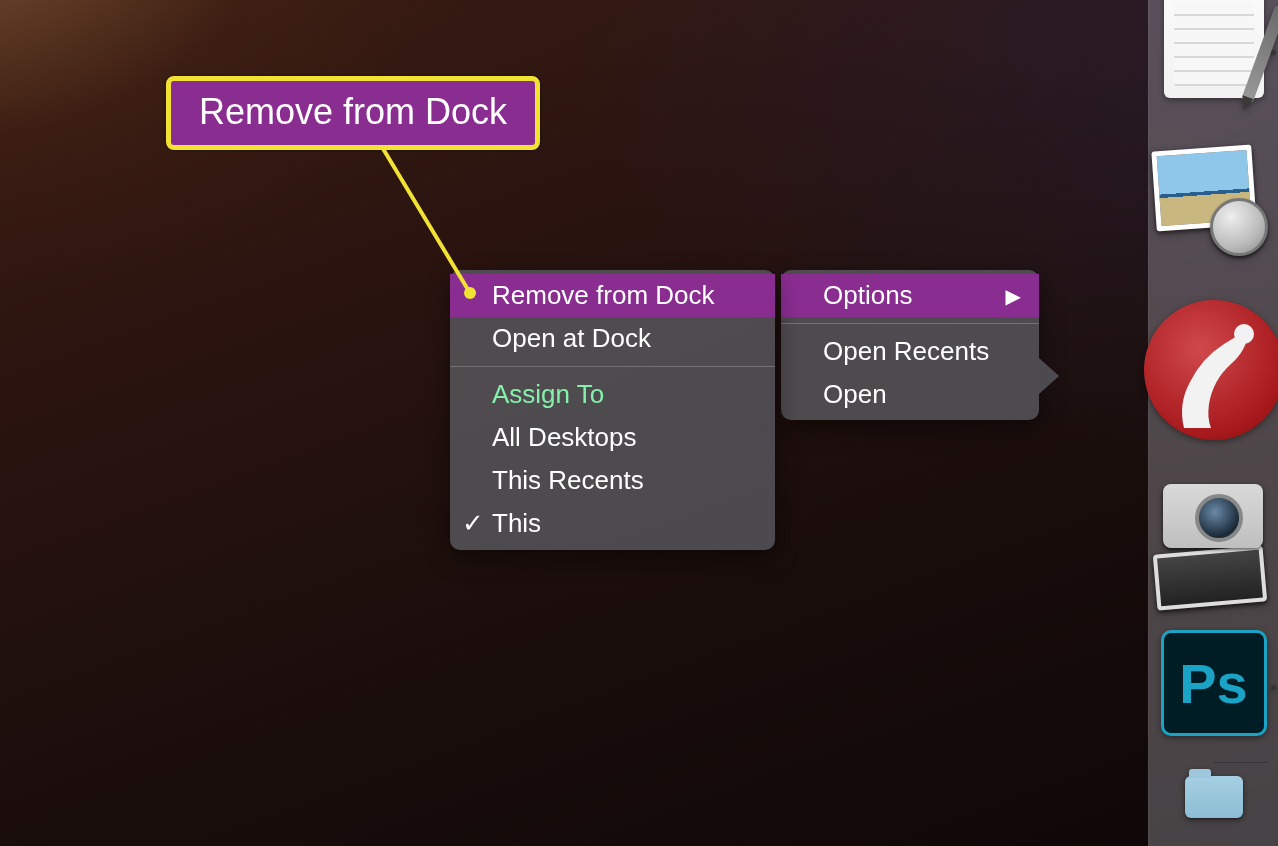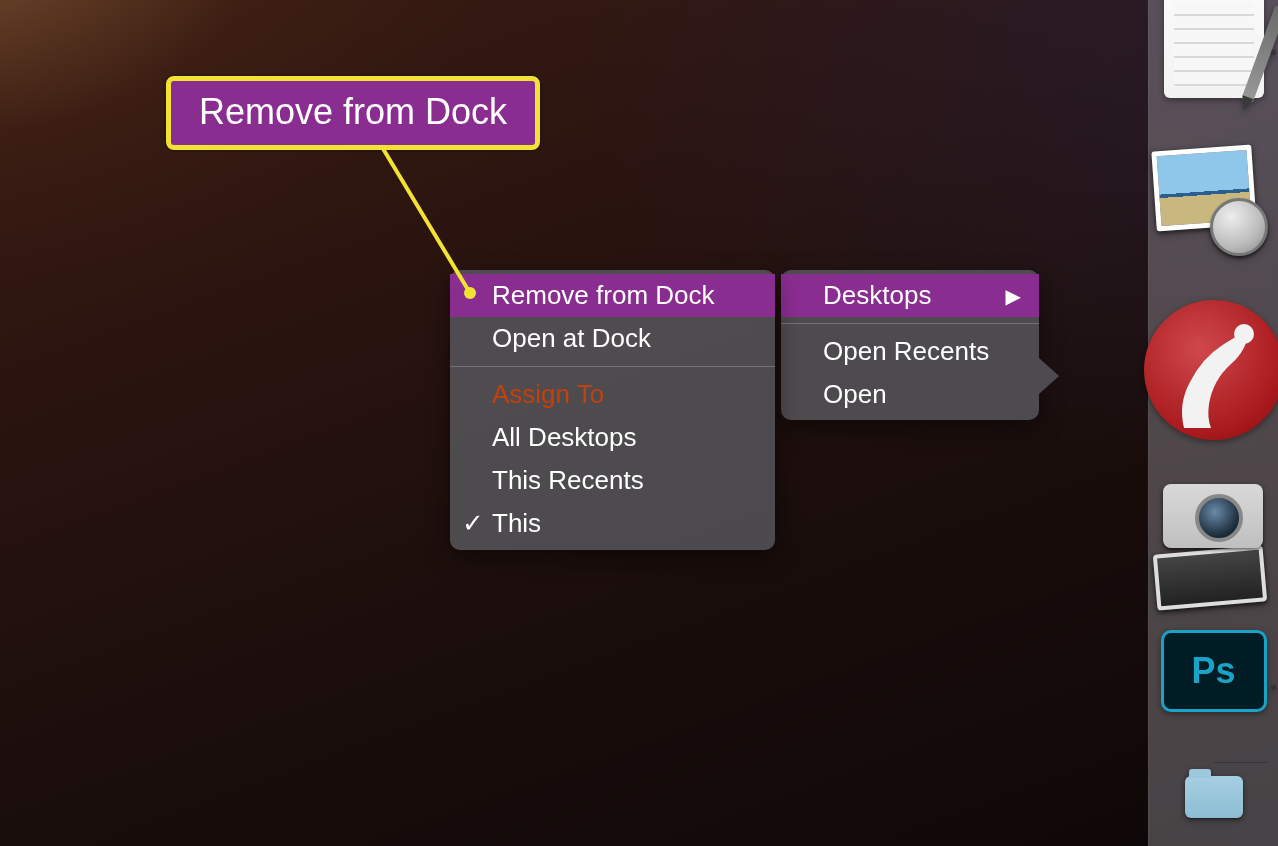--- a/index.html
+++ b/index.html
@@ -113,24 +113,24 @@
     border-radius:8px;
     box-shadow:0 2px 3px rgba(0,0,0,0.5);
   }
   .icon-capture .lens{
     position:absolute; left:46px; top:14px; width:48px; height:48px; border-radius:50%;
     background:radial-gradient(circle at 40% 35%, #6a8aa7, #1a2a38 70%);
     border:4px solid #888;
   }
 
   
-  .icon-ps { top: 630px; width:106px; height:82px; border-radius:10px;
+  .icon-ps { top: 630px; width:106px; height:106px; border-radius:10px;
     background:#001d26; border:3px solid #1aa3c4;
     display:flex; align-items:center; justify-content:center;
-    color:#1aa3c4; font-weight:600; font-size:36px; font-family:Arial,sans-serif;
+    color:#1aa3c4; font-weight:600; font-size:56px; font-family:Arial,sans-serif;
   }
 
   
   .icon-folder { top: 776px; width:58px; height:42px; border-radius:6px;
     background:linear-gradient(#a6cfe2,#8cbdd4);
     box-shadow:0 1px 2px rgba(0,0,0,0.4);
   }
   .icon-folder::before{
     content:""; position:absolute; top:-7px; left:4px; width:22px; height:9px;
     background:#9cc7dd; border-radius:3px 3px 0 0;
@@ -146,21 +146,21 @@
     color:#fff;
     font-size:26px;
   }
   .ctx .item {
     padding: 4px 42px 4px 42px;
     line-height:1.35;
     white-space:nowrap;
     position:relative;
   }
   .ctx .item.hi { background:#8a2d91; }
-  .ctx .item.disabled { color:#c2410c; }
+  .ctx .item.disabled { color:#86efac; }
   .ctx hr {
     border:none; border-top:1px solid rgba(255,255,255,0.22);
     margin:6px 0;
   }
   .ctx .check::before{
     content:"✓"; position:absolute; left:12px;
   }
   .ctx .sub-arrow{
     position:absolute; right:18px; top:50%; transform:translateY(-50%);
     font-size:20px;
@@ -227,21 +227,21 @@
     <span class="dock-dot" style="top:52px;"></span>
   </div>
 
   <div class="sep"></div>
 
   <div class="dock-item icon-folder"></div>
 </div>
 
 <div id="ctx-main" class="ctx">
   <div class="item hi">
-    <span>Desktops</span>
+    <span>Options</span>
     <span class="sub-arrow">▶</span>
   </div>
   <hr>
   <div class="item">
     <span>Open Recents</span>
   </div>
   <div class="item">
     <span>Open</span>
   </div>
 </div>

